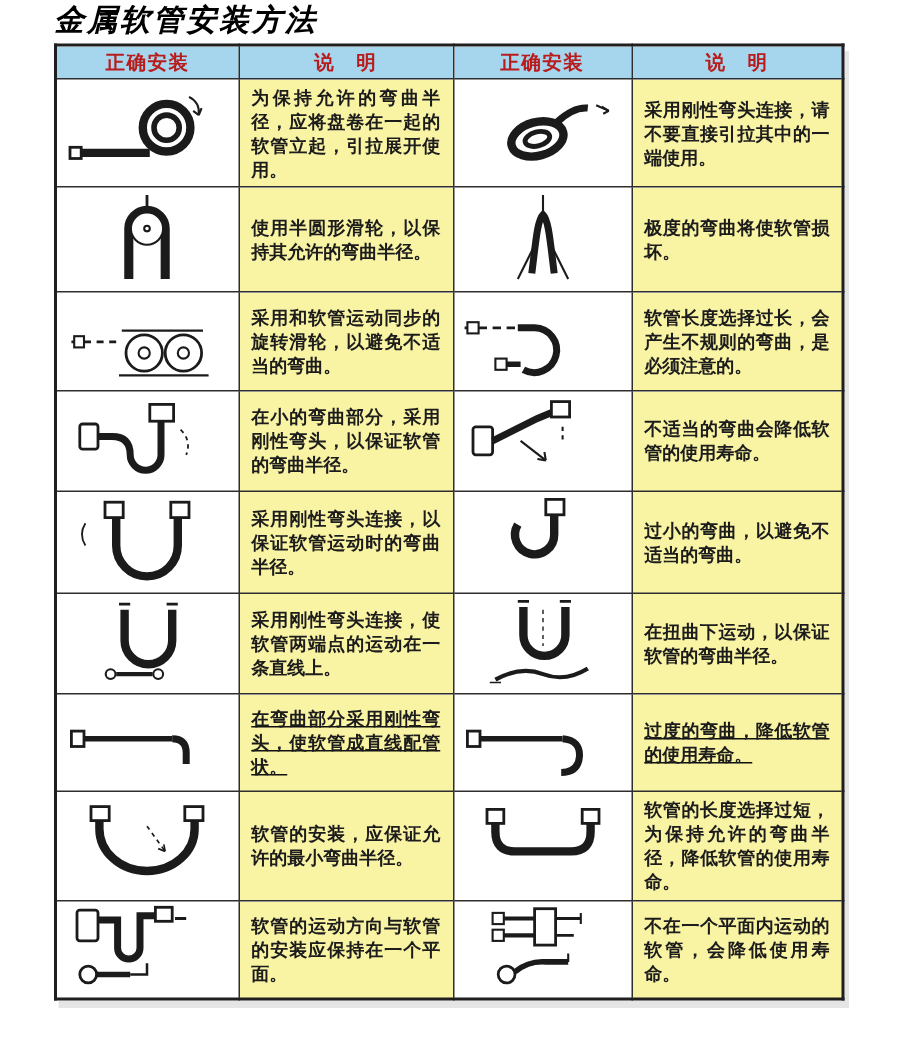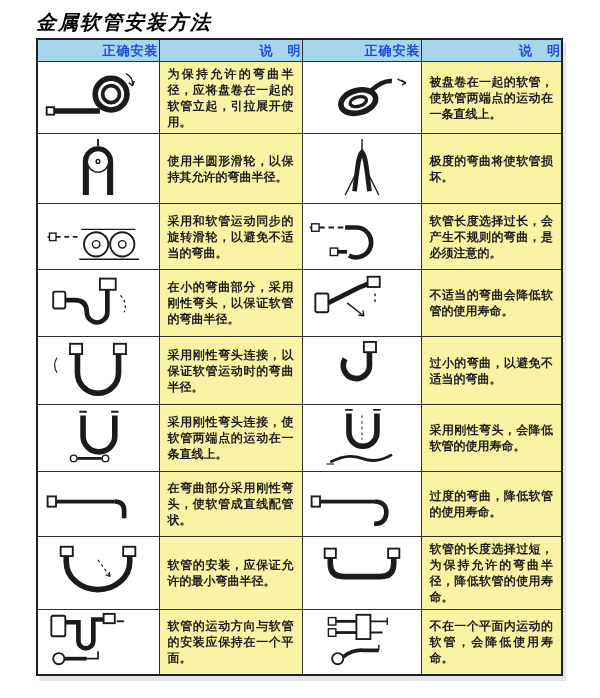--- a/index.html
+++ b/index.html
@@ -3,21 +3,21 @@
 <meta charset="utf-8">
 <style>
   html, body { margin: 0; padding: 0; }
   body {
     width: 600px; height: 698px;
     background: var(--page-bg, #ffffff);
     font-family: "DejaVu Sans", sans-serif;
     color: #111;
     overflow: hidden;
   }
-  .page { padding: 11px 0 0 36px; }
+  .page { padding: 2px 0 0 36px; }
   .title {
     margin: 0 0 5px 0;
     font-family: "DejaVu Serif", serif;
     font-style: italic;
     font-weight: bold;
     font-size: 20px;
     letter-spacing: 2px;
     color: #000;
     height: 22px;
     line-height: 22px;
@@ -33,22 +33,22 @@
   .install-table th, .install-table td {
     border: 1px solid var(--grid-border, #2e2e2e);
     padding: 0;
     overflow: hidden;
   }
   .install-table thead th {
     background: var(--header-bg, #a6d6ee);
     height: 21px;
     font-size: 13px;
     font-weight: bold;
-    text-align: right;
-    color: #1d4ed8;
+    text-align: center;
+    color: #b91c1c;
     letter-spacing: 1px;
     margin-left: 36px;
   }
   td.cell-img {
     background: #ffffff;
     text-align: center;
     vertical-align: middle;
   }
   td.cell-desc {
     background: var(--desc-bg, #f9f3a4);
@@ -104,21 +104,21 @@
     <td class="cell-img"><span class="ill"><svg viewBox="0 0 120 64" width="112" height="60">
                 <g fill="none" stroke="#1b1b1b">
                   <ellipse cx="56" cy="38" rx="19" ry="12" stroke-width="6" transform="rotate(-15 56 38)"></ellipse>
                   <ellipse cx="56" cy="38" rx="9" ry="5" stroke-width="3.5" transform="rotate(-15 56 38)"></ellipse>
                   <path d="M70 26 Q82 15 92 16" stroke-width="5"></path>
                   <path d="M98 14 l9 4" stroke-width="1.5"></path>
                   <path d="M107 18 l-5 -3 M107 18 l-4 2" stroke-width="1.5"></path>
                 </g>
               </svg></span></td>
     <td class="cell-desc">
-            <div class="desc-text">被盘卷在一起的软管，使软管两端点的运动在一条直线上。</div>
+            <div class="desc-text">采用刚性弯头连接，请不要直接引拉其中的一端使用。</div>
           </td>
   </tr>
         <tr style="height: 70px;">
     <td class="cell-img"><span class="ill"><svg viewBox="0 0 120 64" width="112" height="60">
                 <g fill="none" stroke="#1b1b1b">
                   <path d="M60 2 v8" stroke-width="2"></path>
                   <path d="M47 62 V26 a13 13 0 0 1 26 0 V62" stroke-width="6.5"></path>
                   <circle cx="60" cy="26" r="11.5" stroke-width="1.5" fill="#fff"></circle>
                   <circle cx="60" cy="26" r="2" stroke-width="1.5"></circle>
                 </g>
@@ -231,24 +231,24 @@
     <td class="cell-img"><span class="ill"><svg viewBox="0 0 120 64" width="112" height="60">
                 <g fill="none" stroke="#1b1b1b">
                   <path d="M42 4 h8 M72 4 h8" stroke-width="2"></path>
                   <path d="M46 8 v20 a15 15 0 0 0 30 0 V8" stroke-width="6"></path>
                   <path d="M60 10 v26" stroke-width="1" stroke-dasharray="3 3"></path>
                   <path d="M26 60 Q44 50 60 56 T92 52" stroke-width="3"></path>
                   <path d="M22 62 h8" stroke-width="1.2"></path>
                 </g>
               </svg></span></td>
     <td class="cell-desc">
-            <div class="desc-text">采用刚性弯头，会降低软管的使用寿命。</div>
-          </td>
-  </tr>
-        <tr style="height: 54px;">
+            <div class="desc-text">在扭曲下运动，以保证软管的弯曲半径。</div>
+          </td>
+  </tr>
+        <tr style="height: 54px; text-decoration: underline;">
     <td class="cell-img"><span class="ill"><svg viewBox="0 0 120 64" width="112" height="60">
                 <g fill="none" stroke="#1b1b1b">
                   <rect x="6" y="26" width="9" height="11" stroke-width="2" fill="#fff"></rect>
                   <path d="M15 31.5 H78" stroke-width="4"></path>
                   <path d="M78 31.5 q10 0 10 10 v8" stroke-width="5"></path>
                 </g>
               </svg></span></td>
     <td class="cell-desc">
             <div class="desc-text">在弯曲部分采用刚性弯头，使软管成直线配管状。</div>
           </td>

